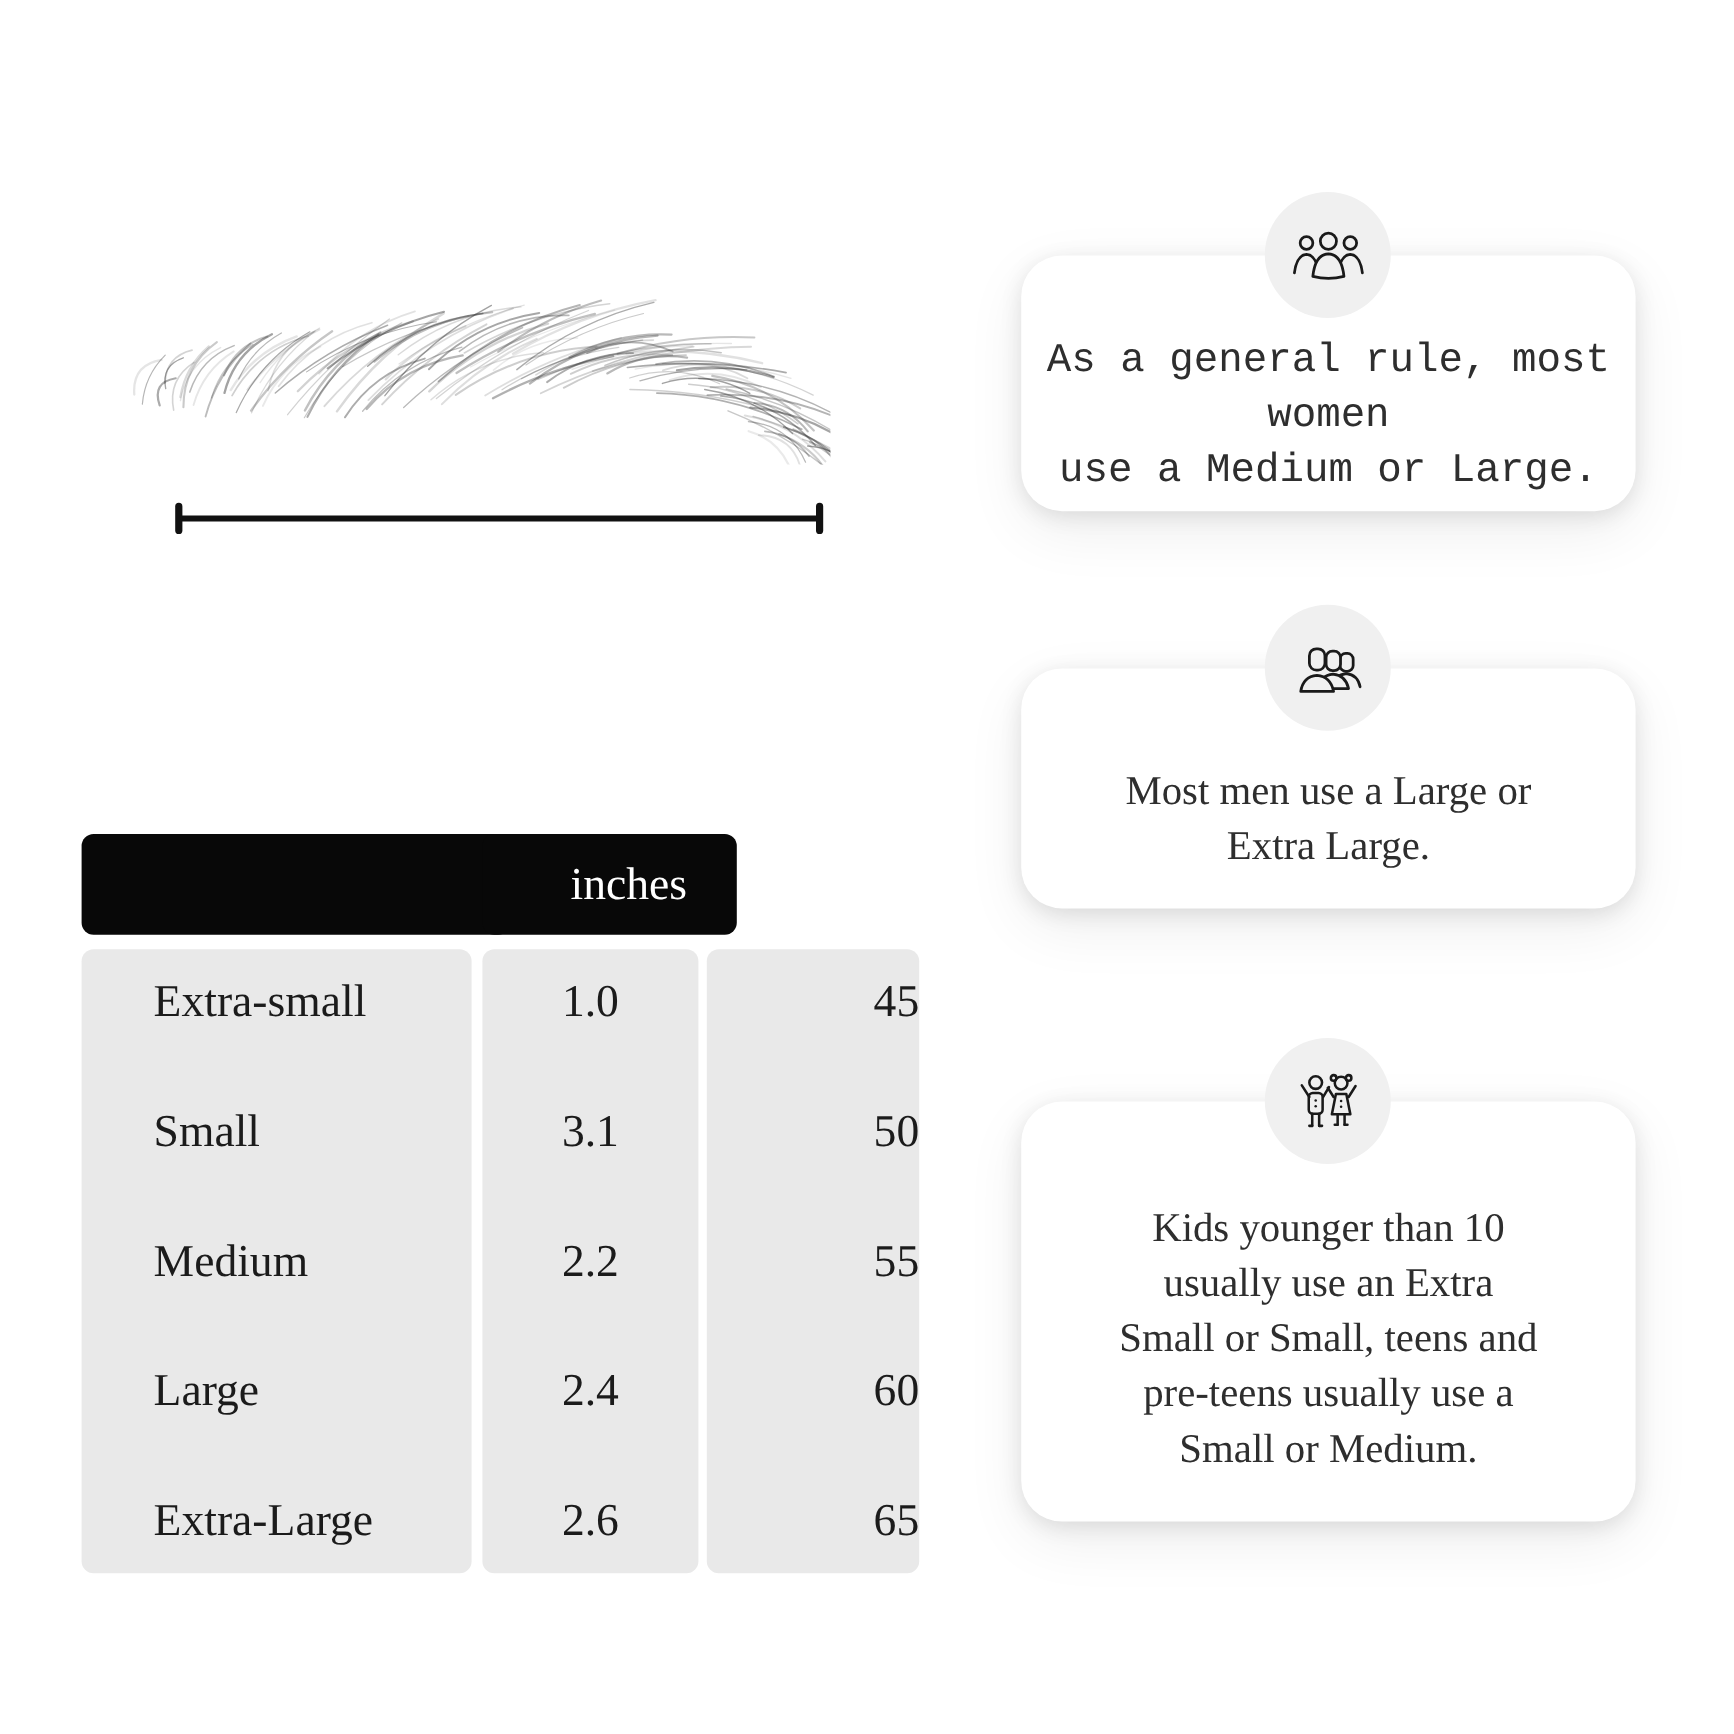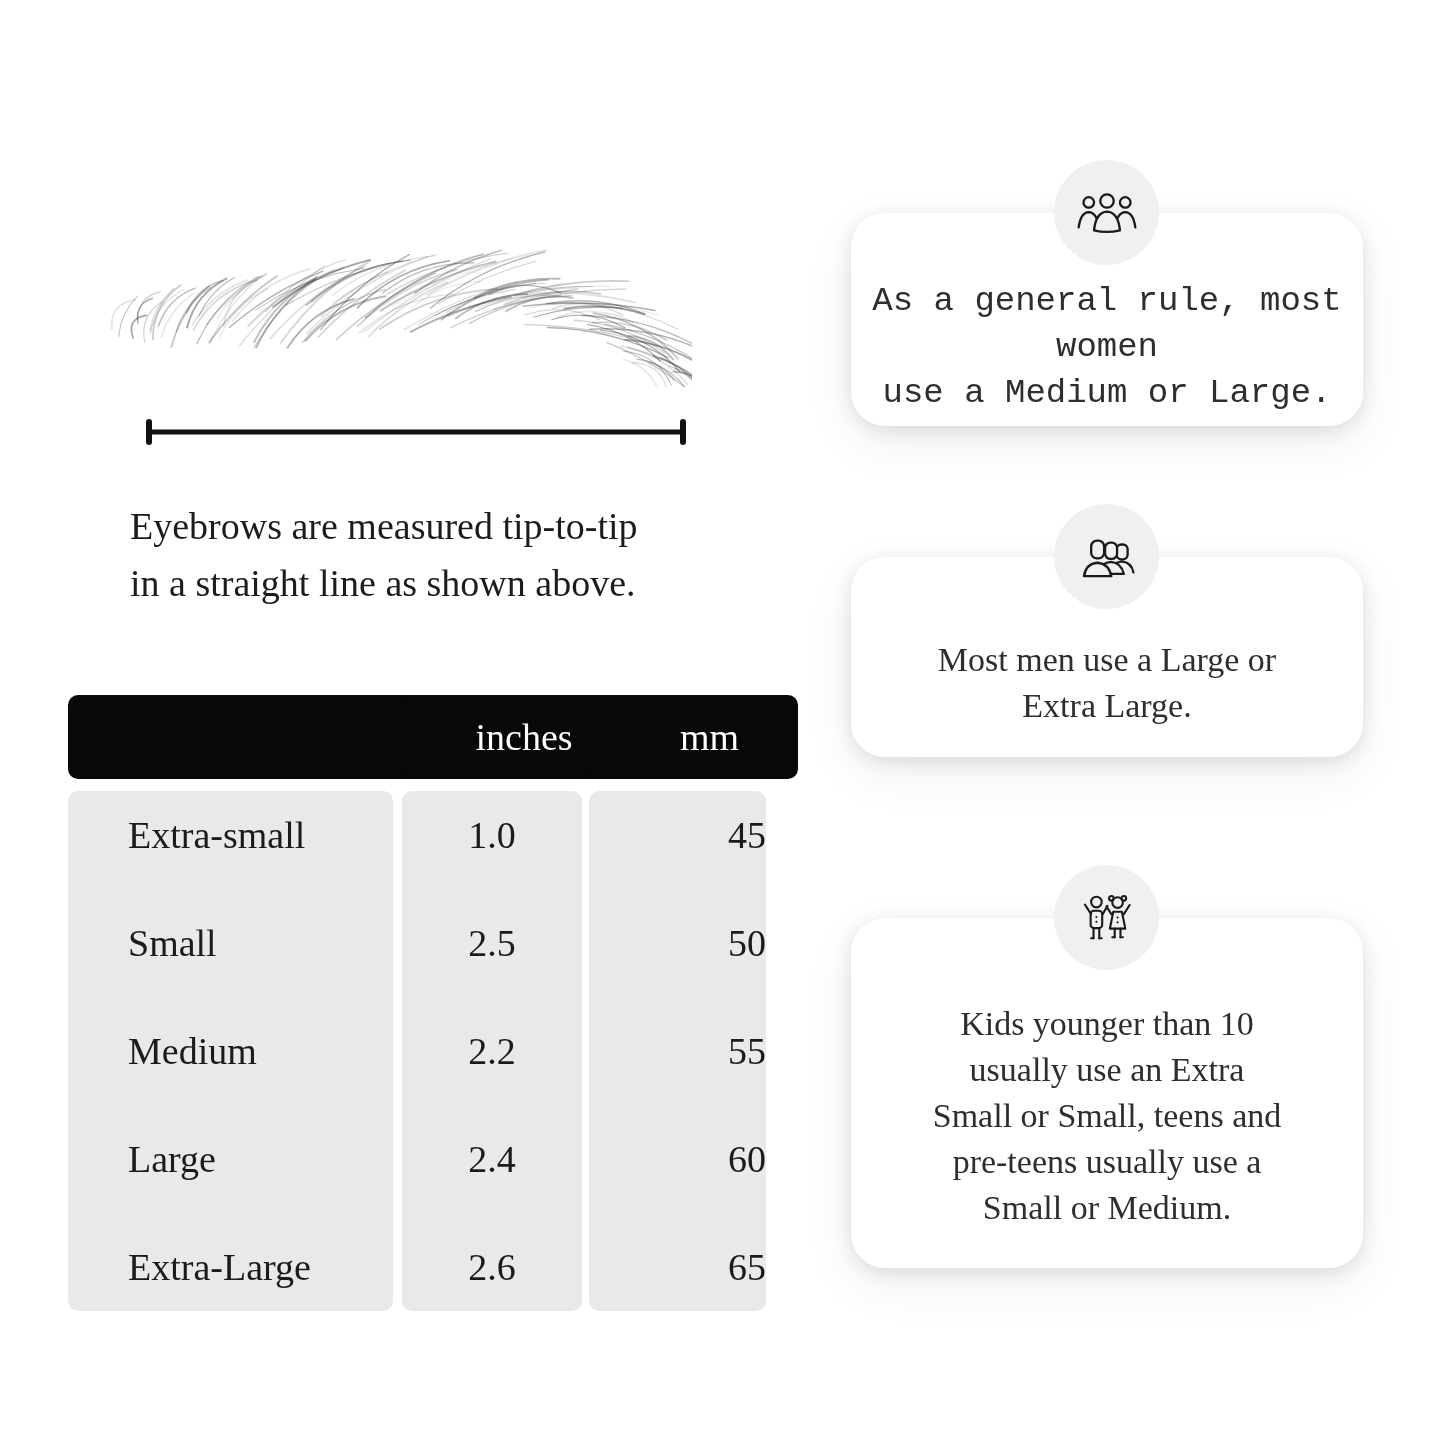--- a/index.html
+++ b/index.html
@@ -185,37 +185,34 @@
       <path d="M563.0 132.4 Q590.8 145.1 603.6 172.8" stroke="#333" stroke-width="1.80" stroke-opacity="0.25" fill="none" stroke-linecap="round"></path>
       <path d="M561.1 135.5 Q593.9 137.7 605.1 168.6" stroke="#333" stroke-width="1.18" stroke-opacity="0.47" fill="none" stroke-linecap="round"></path>
     </svg>
 
   <svg class="measure-line-svg" viewBox="0 0 548 28">
     <line x1="6" y1="14" x2="542" y2="14" stroke="#111111" stroke-width="5"></line>
     <line x1="7" y1="4" x2="7" y2="24" stroke="#111111" stroke-width="6" stroke-linecap="round"></line>
     <line x1="541" y1="4" x2="541" y2="24" stroke="#111111" stroke-width="6" stroke-linecap="round"></line>
   </svg>
 
-  <p class="caption">Eyebrows are measured tip-to-tip
-in a straight line as shown above.</p>
 
   <div class="th th-size"></div>
   <div class="th th-inches">inches</div>
-  <div class="th th-mm">mm</div>
 
   <div class="tcol tcol-size">
     <div class="cell">Extra-small</div>
     <div class="cell">Small</div>
     <div class="cell">Medium</div>
     <div class="cell">Large</div>
     <div class="cell">Extra-Large</div>
   </div>
   <div class="tcol tcol-inches">
     <div class="cell">1.0</div>
-    <div class="cell">2.5</div>
+    <div class="cell">3.1</div>
     <div class="cell">2.2</div>
     <div class="cell">2.4</div>
     <div class="cell">2.6</div>
   </div>
   <div class="tcol tcol-mm">
     <div class="cell">45</div>
     <div class="cell">50</div>
     <div class="cell">55</div>
     <div class="cell">60</div>
     <div class="cell">65</div>

